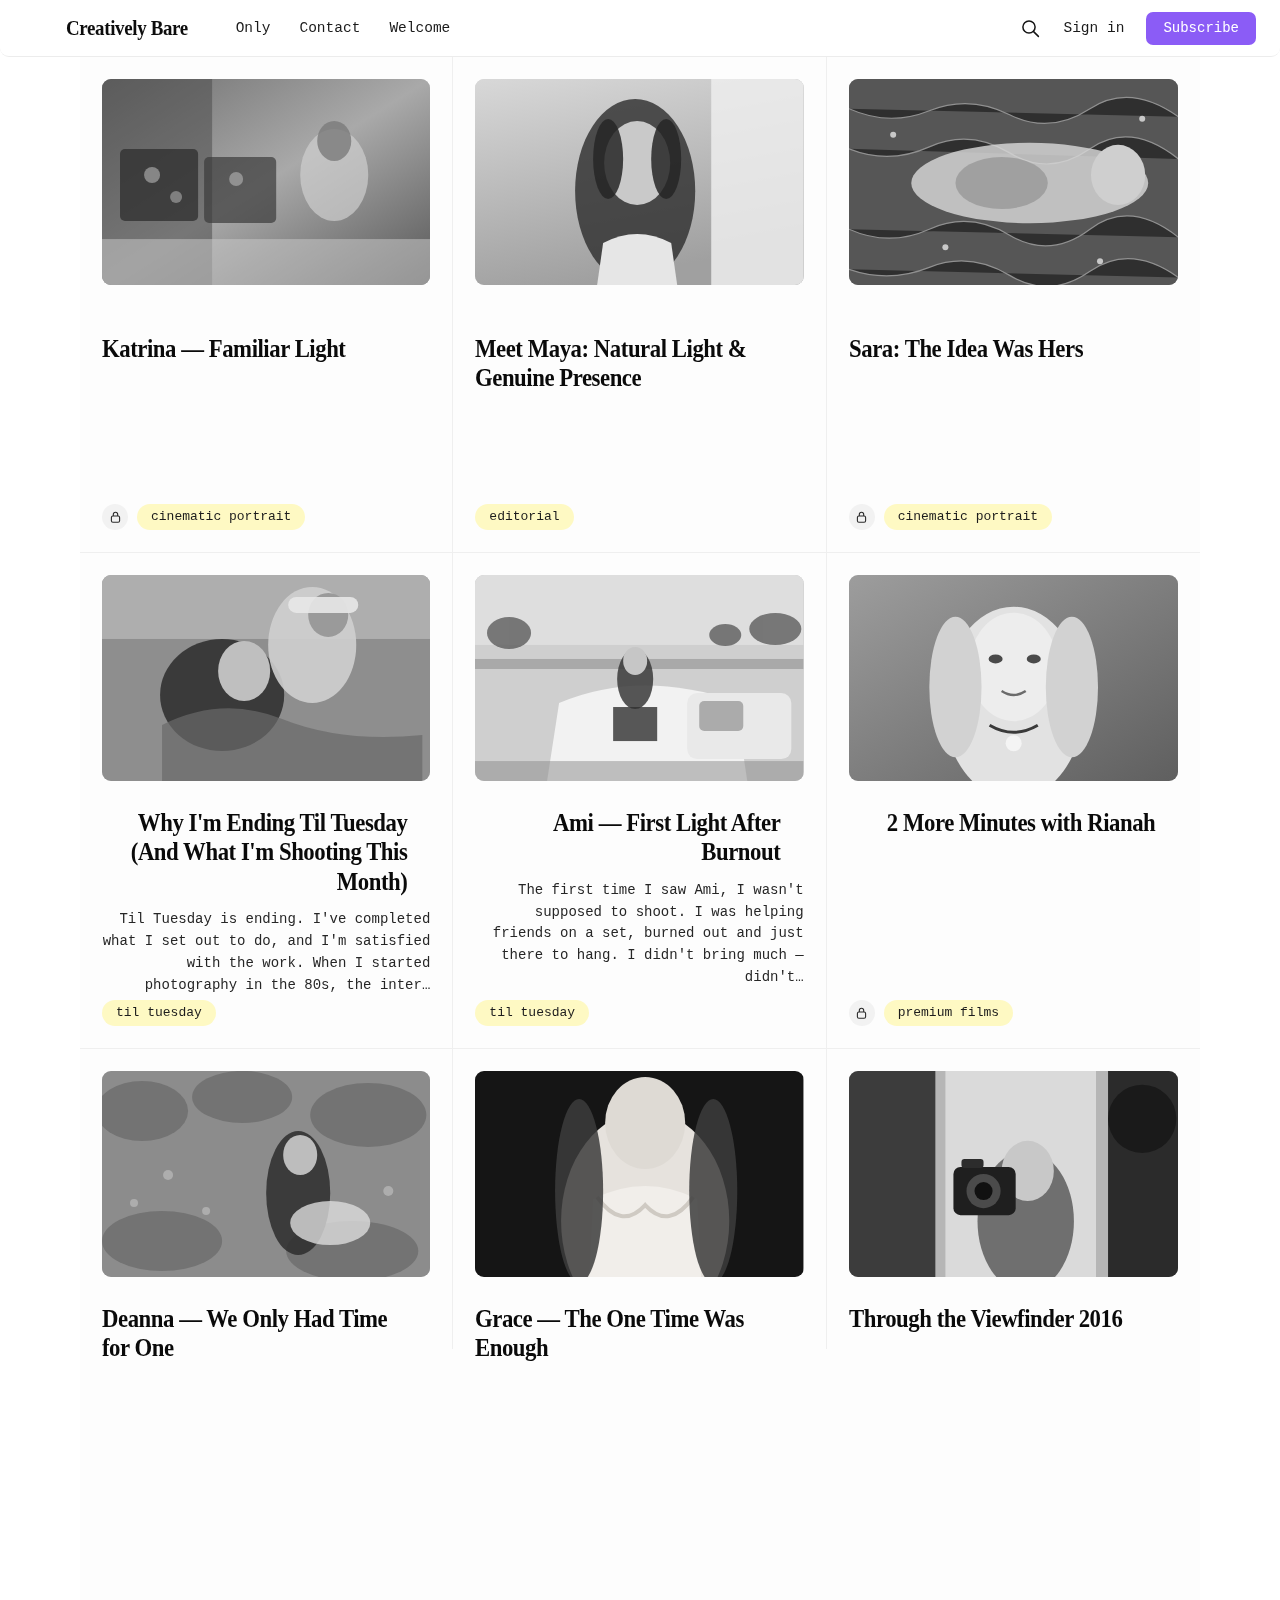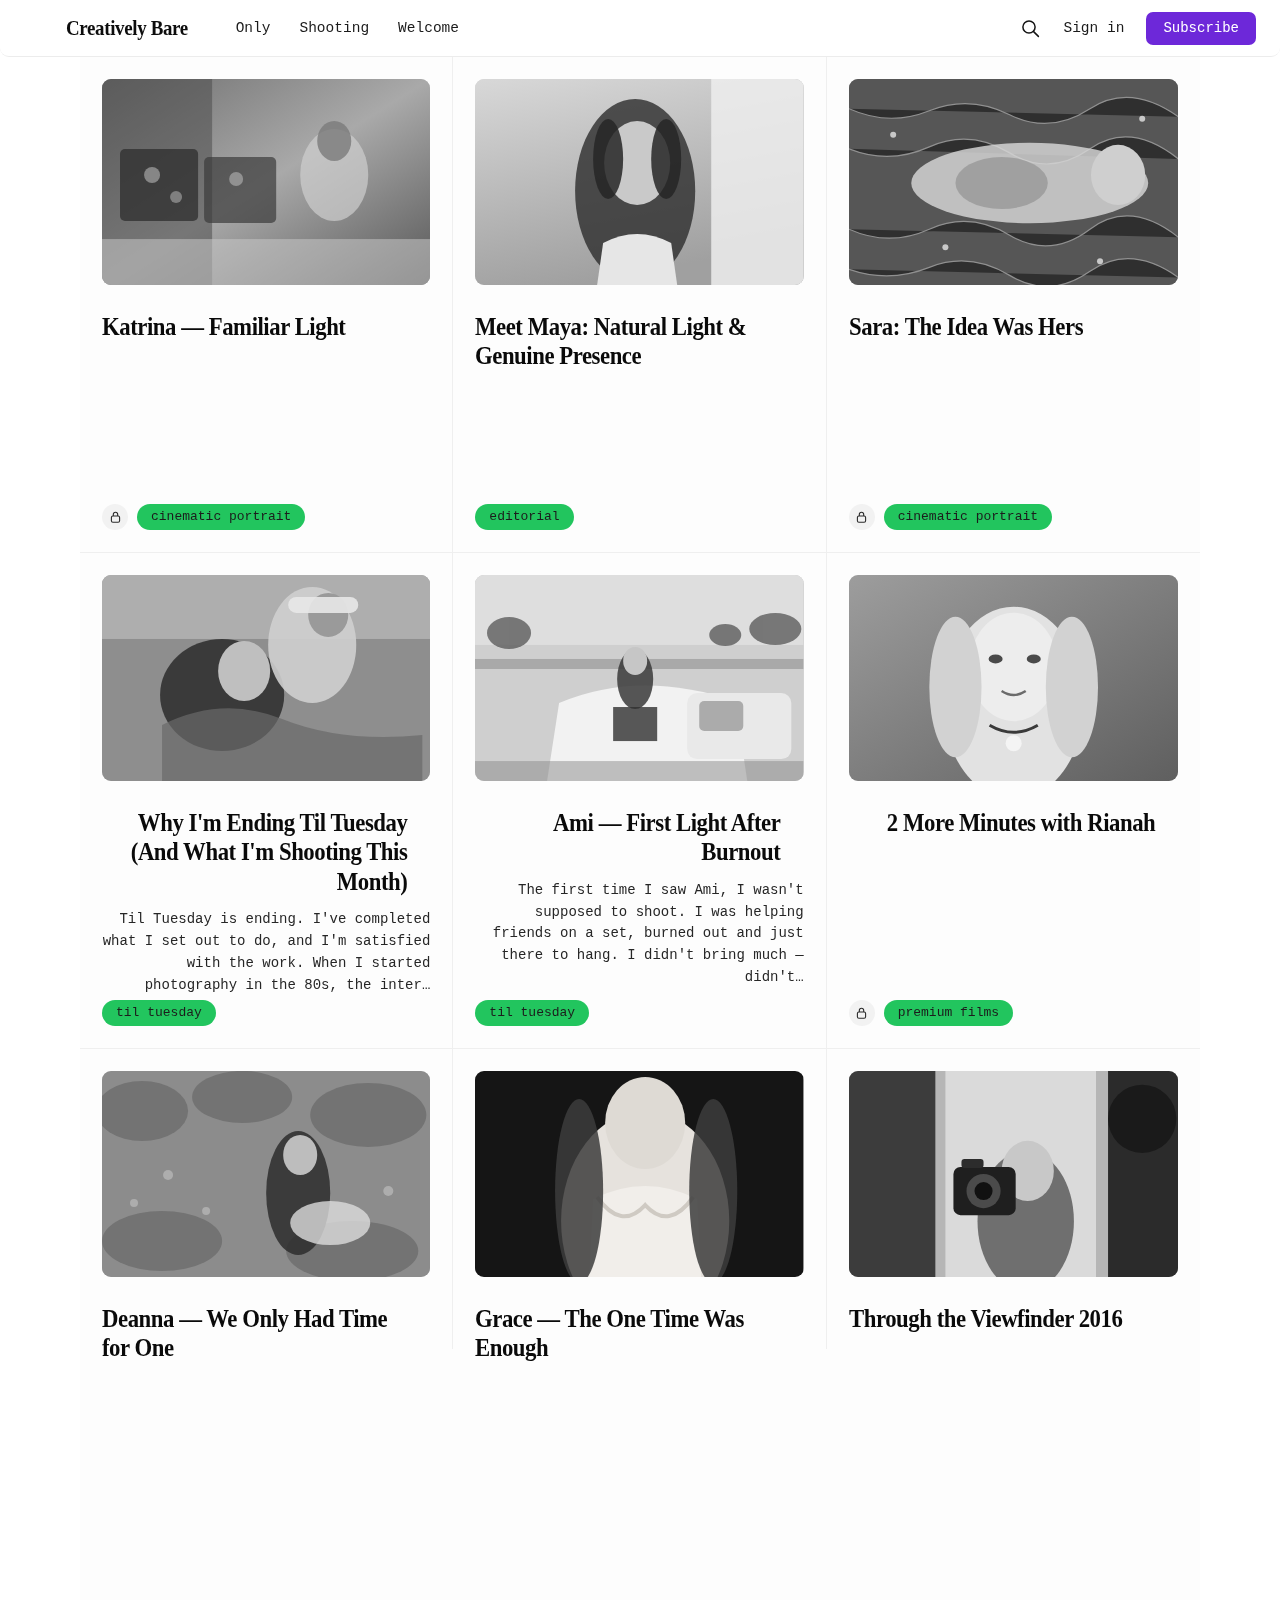--- a/index.html
+++ b/index.html
@@ -77,21 +77,21 @@
     font-size: 14.5px;
     color: #1b1b1b;
     text-decoration: none;
     white-space: nowrap;
   }
 
   .subscribe-btn {
     font-family: "Liberation Mono", monospace;
     font-size: 14px;
     color: #ffffff;
-    background: #6d28d9;
+    background: #8b5cf6;
     border: none;
     border-radius: 7px;
     padding: 9px 17px 10px;
     cursor: pointer;
     white-space: nowrap;
     line-height: 1;
   }
 
   
   .page-wrap {
@@ -137,21 +137,21 @@
   .card {
     padding: 22px 22px 0 22px;
     border-right: 1px solid #efefef;
     border-bottom: 1px solid #efefef;
     display: flex;
     flex-direction: column;
     position: relative;
   }
   .card:nth-child(3n) { border-right: none; }
 
-  .row-1 .card { height: 496px; }
+  .row-1 .card { height: 496px; gap: 22px; }
   .row-2 .card { height: 496px; text-align: right; }
   .row-3 .card { height: 300px; border-bottom: none; }
 
   .card-thumb {
     width: 100%;
     height: 206px;
     border-radius: 9px;
     overflow: hidden;
     background: #d6d6d6;
     position: relative;
@@ -195,39 +195,39 @@
     align-items: center;
     justify-content: center;
     flex: none;
   }
   .lock-badge svg { display: block; }
 
   .tag-pill {
     font-family: "Liberation Mono", monospace;
     font-size: 13px;
     color: #1c1c1c;
-    background: #22c55e;
+    background: #fef9c3;
     border-radius: 13px;
     padding: 6px 14px 7px;
     white-space: nowrap;
     line-height: 1;
   }
 
   
   .row-3 .card-title { margin-top: 27px; }
 </style>
 </head>
 <body>
 
 <header class="site-header">
   <div class="brand">Creatively Bare</div>
 
   <nav class="main-nav">
     <a class="nav-link" href="#">Only</a>
-    <a class="nav-link" href="#">Shooting</a>
+    <a class="nav-link" href="#">Contact</a>
     <a class="nav-link" href="#">Welcome</a>
   </nav>
 
   <div class="header-right">
     <button class="search-btn">
       <span>
         <svg width="19" height="19" viewBox="0 0 19 19" fill="none">
           <circle cx="8" cy="8" r="6.1" stroke="#141414" stroke-width="1.5"></circle>
           <line x1="12.6" y1="12.6" x2="17.4" y2="17.4" stroke="#141414" stroke-width="1.5" stroke-linecap="round"></line>
         </svg>

